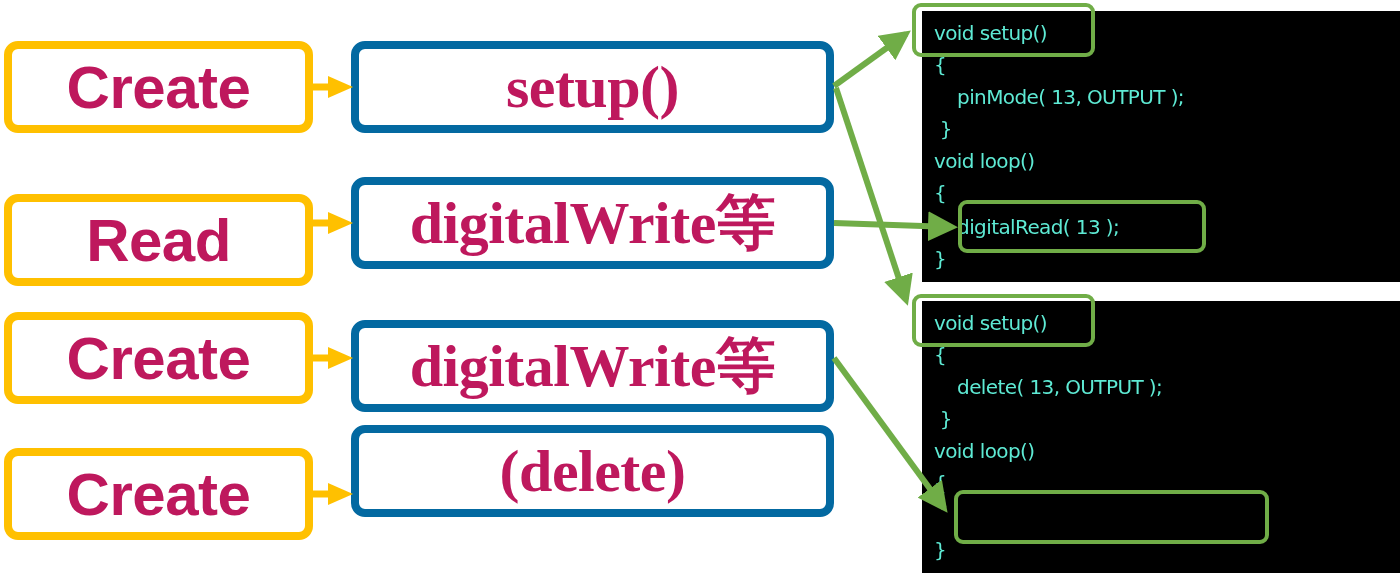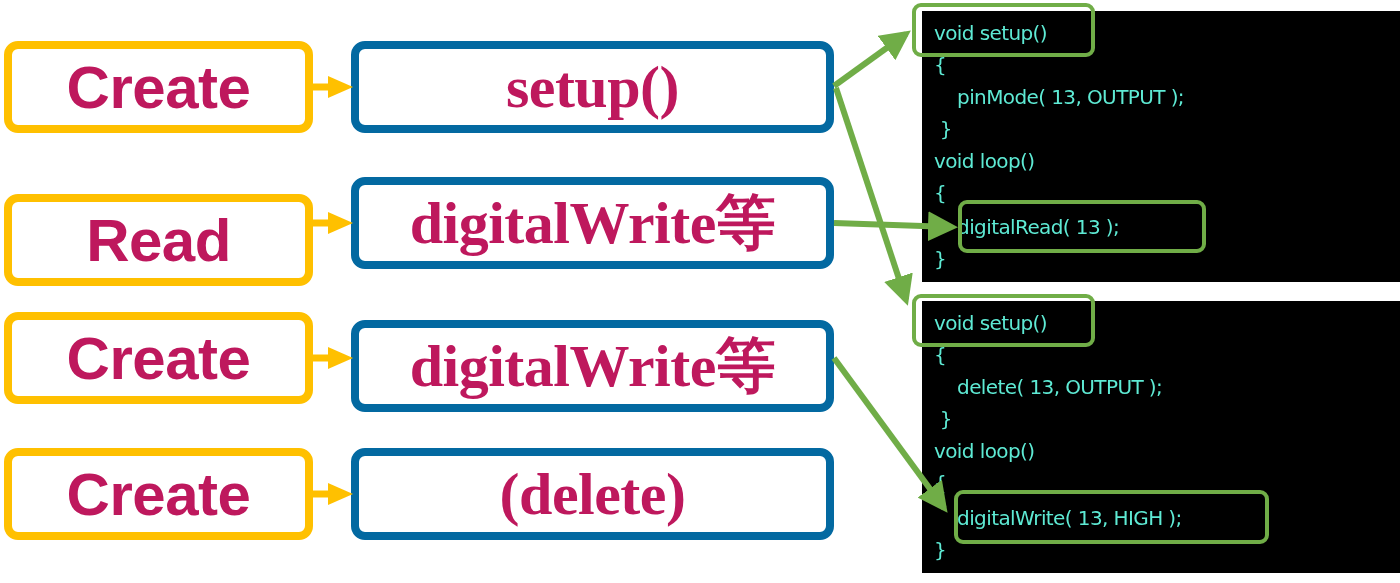--- a/index.html
+++ b/index.html
@@ -34,21 +34,21 @@
 
 <div class="box func" style="top:41px">
     <span>setup()</span>
   </div>
 <div class="box func" style="top:177px">
     <span>digitalWrite等</span>
   </div>
 <div class="box func" style="top:320px">
     <span>digitalWrite等</span>
   </div>
-<div class="box func" style="top:448px">
+<div class="box func" style="top:425px">
     <span>(delete)</span>
   </div>
 
 <div class="code" style="top:11px;height:271px">
   <div class="ln" style="left:12px;top:8px">void setup()</div>
   <div class="ln" style="left:12px;top:40px">{</div>
   <div class="ln" style="left:12px;top:72px">    pinMode( 13, OUTPUT );</div>
   <div class="ln" style="left:12px;top:104px"> }</div>
   <div class="ln" style="left:12px;top:136px">void loop()</div>
   <div class="ln" style="left:12px;top:168px">{</div>
@@ -56,21 +56,20 @@
   <div class="ln" style="left:12px;top:234px">}</div>
 </div>
 
 <div class="code" style="top:301px;height:272px">
   <div class="ln" style="left:12px;top:8px">void setup()</div>
   <div class="ln" style="left:12px;top:40px">{</div>
   <div class="ln" style="left:12px;top:72px">    delete( 13, OUTPUT );</div>
   <div class="ln" style="left:12px;top:104px"> }</div>
   <div class="ln" style="left:12px;top:136px">void loop()</div>
   <div class="ln" style="left:12px;top:168px">{</div>
-  <div class="ln" style="left:12px;top:203px">    digitalWrite( 13, HIGH );</div>
   <div class="ln" style="left:12px;top:235px">}</div>
 </div>
 
 <div class="hl" style="left:912px;top:3px;width:183px;height:54px"></div>
 <div class="hl" style="left:958px;top:200px;width:248px;height:53px"></div>
 <div class="hl" style="left:912px;top:294px;width:183px;height:53px"></div>
 <div class="hl" style="left:954px;top:490px;width:315px;height:54px"></div>
 
 <svg class="overlay" width="1400" height="583">
   <defs>

